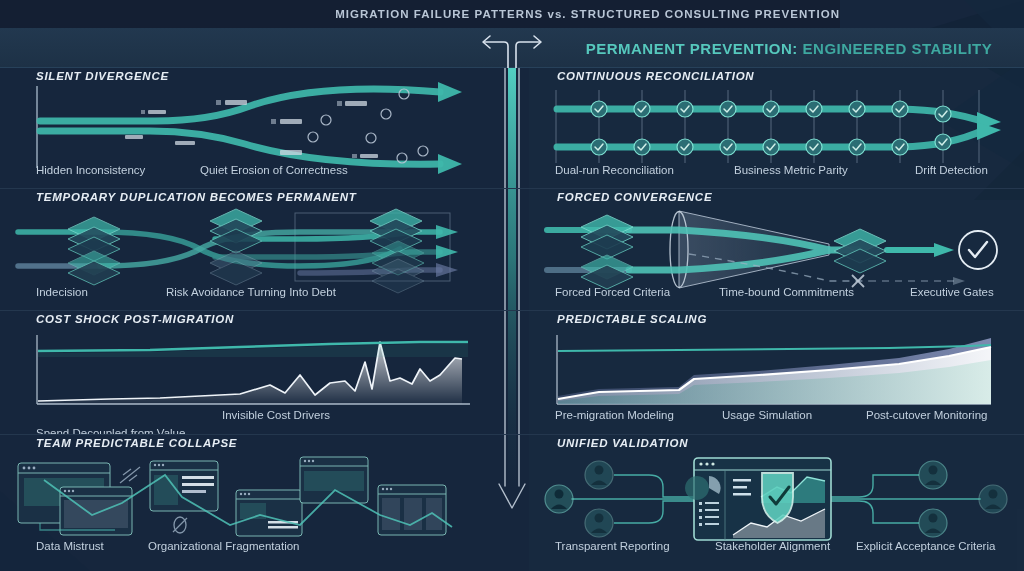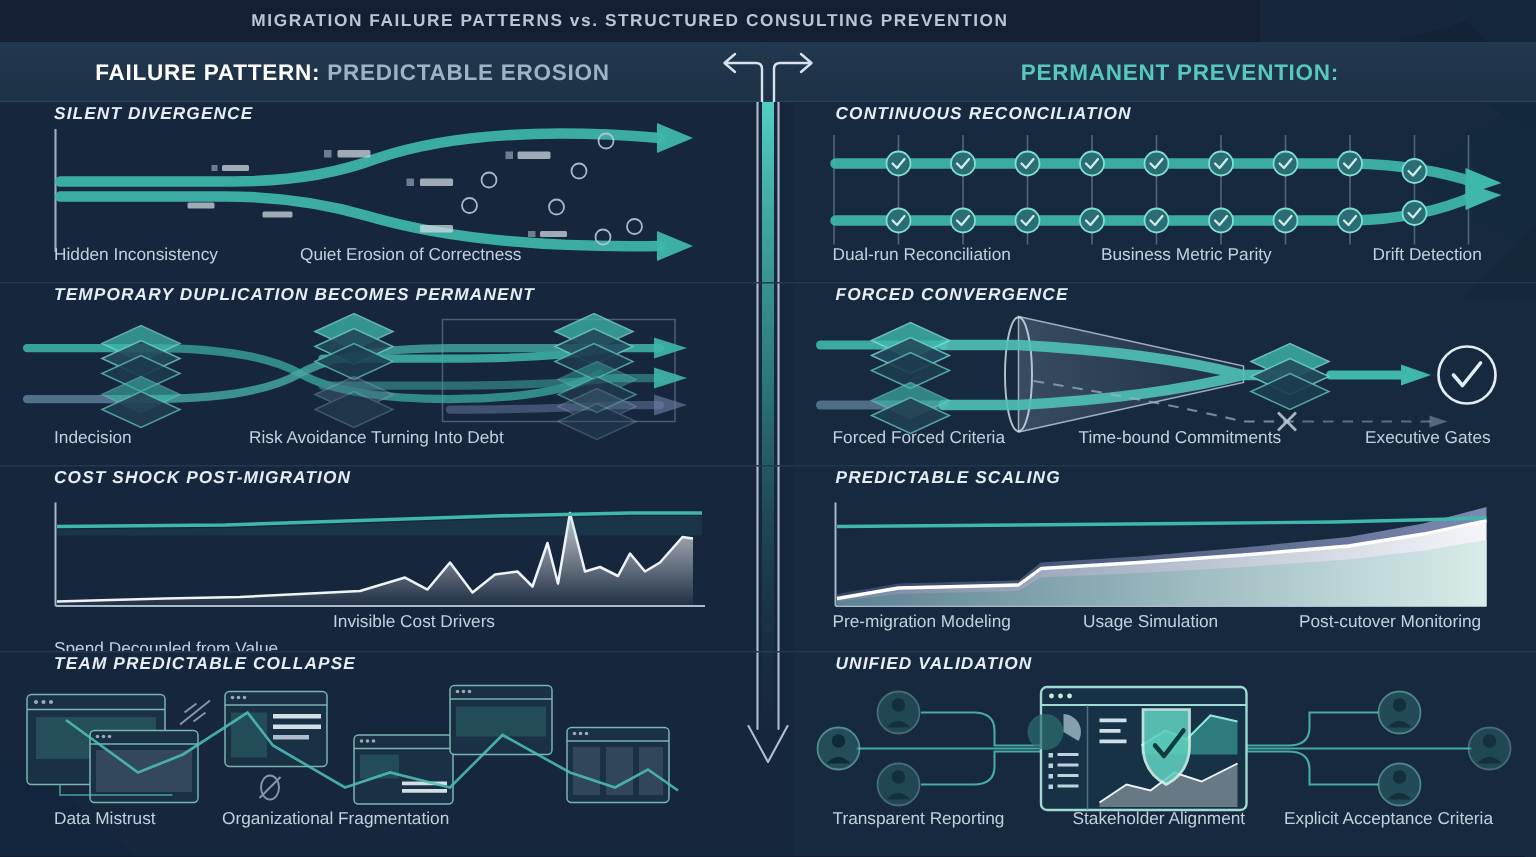--- a/index.html
+++ b/index.html
@@ -18,21 +18,21 @@
 
   
   .corner-deco { position: absolute; pointer-events: none; }
   #deco-tr { top: 0; right: 0; width: 180px; height: 200px; opacity: .55; }
   #deco-bl { bottom: 0; left: 0; width: 150px; height: 120px; opacity: .35; }
 
   
   #title-band {
     position: absolute; left: 0; top: 0; width: 840px; height: 28px;
     background: #141f33;
-    display: flex; align-items: center; justify-content: center;
+    display: flex; align-items: center; justify-content: flex-end;
   }
   #title-band .txt {
     font-size: 11.5px; letter-spacing: 1.05px; font-weight: 600;
     color: #b9c6d6;
   }
 
   
   #header-band {
     position: absolute; left: 0; top: 28px; width: 1024px; height: 40px;
     background: linear-gradient(180deg,#22384f 0%, #1d3146 100%);
@@ -102,29 +102,24 @@
   </svg>
   <svg class="corner-deco" id="deco-bl" viewBox="0 0 150 120">
     <polygon points="0,120 0,40 90,120" fill="#12243a" opacity=".8"></polygon>
   </svg>
 
   <div id="title-band">
     <span class="txt">MIGRATION FAILURE PATTERNS vs. STRUCTURED CONSULTING PREVENTION</span>
   </div>
 
   <div id="header-band">
-    <div class="side-title" id="left-title">
-
-      <span class="t-strong">FAILURE PATTERN:</span>
-      <span>&nbsp;</span>
-      <span class="t-soft">PREDICTABLE EROSION</span>
-    </div>
     <div class="side-title" id="right-title">
       <span class="t-accent">PERMANENT PREVENTION:</span>
       <span>&nbsp;</span>
+      <span class="t-accent-soft">ENGINEERED STABILITY</span>
     </div>
   </div>
 
   <svg id="header-arrows" viewBox="0 0 84 40">
     <g fill="none" stroke="#d8e2ed" stroke-width="1.6" stroke-linecap="round" stroke-linejoin="round">
       <path d="M38 40 L38 18 Q38 14 34 14 L14 14"></path>
       <path d="M20 8 L13 14 L20 20"></path>
       <path d="M46 40 L46 18 Q46 14 50 14 L70 14"></path>
       <path d="M64 8 L71 14 L64 20"></path>
     </g>

